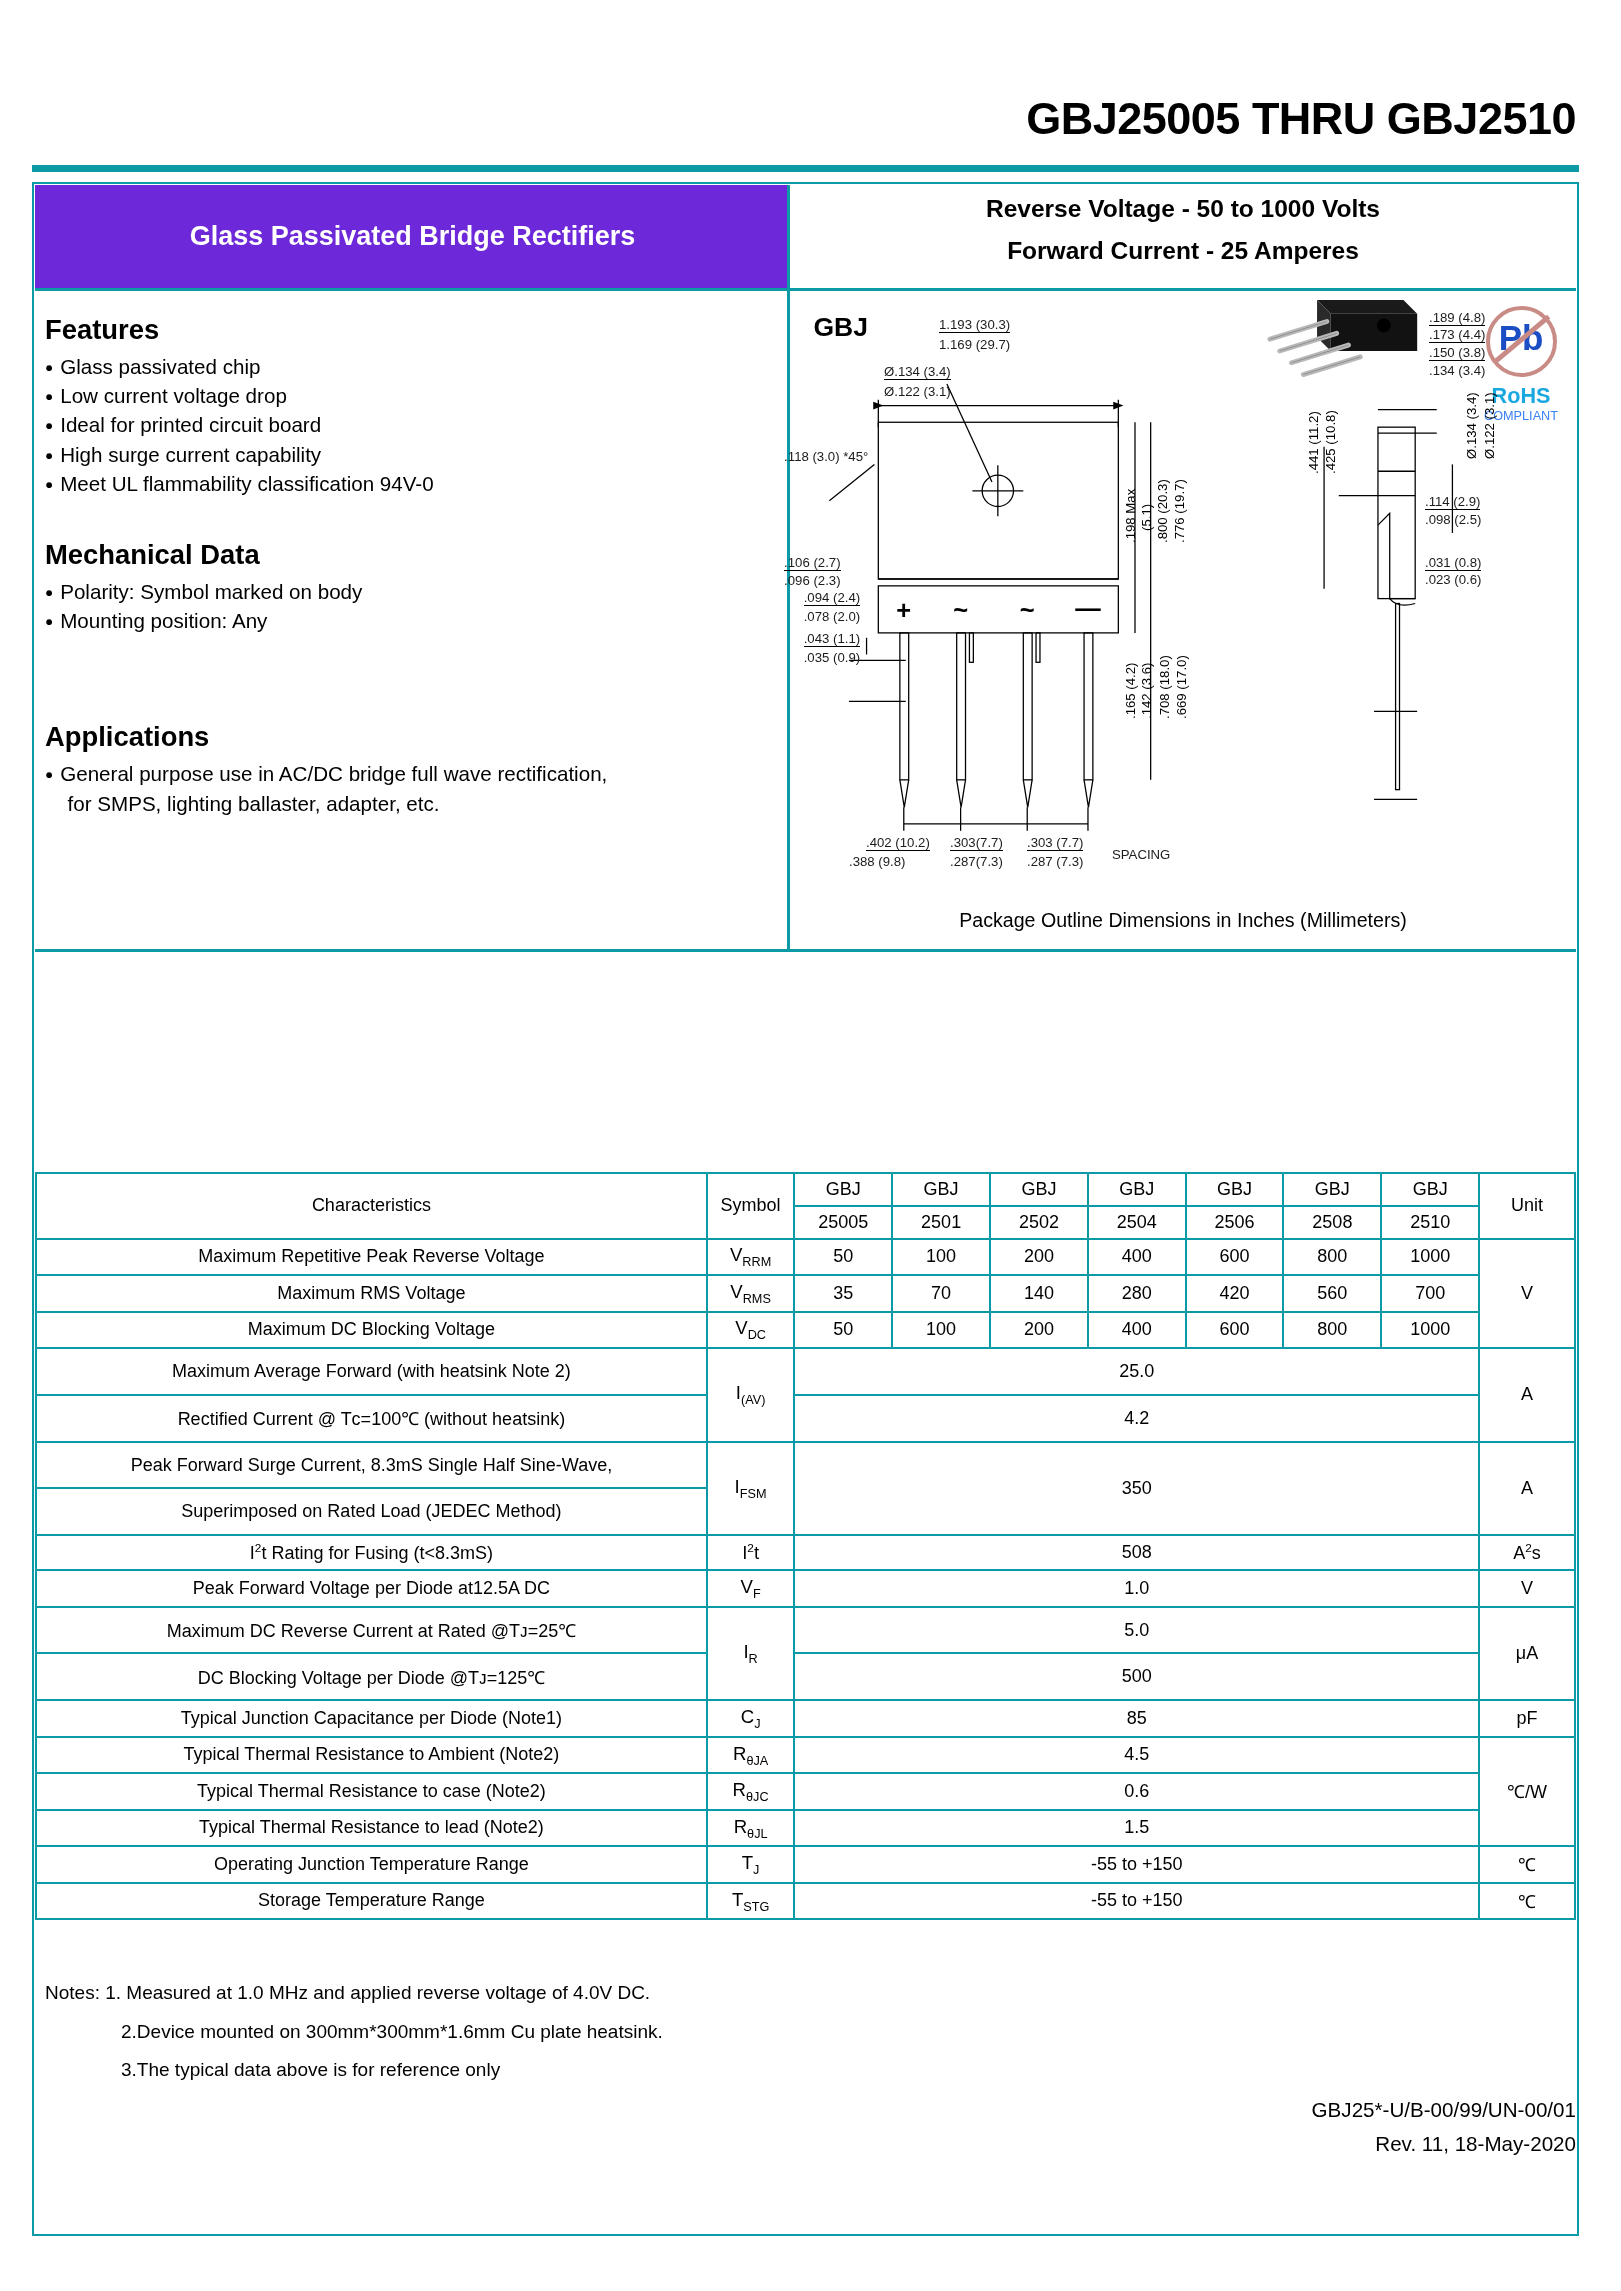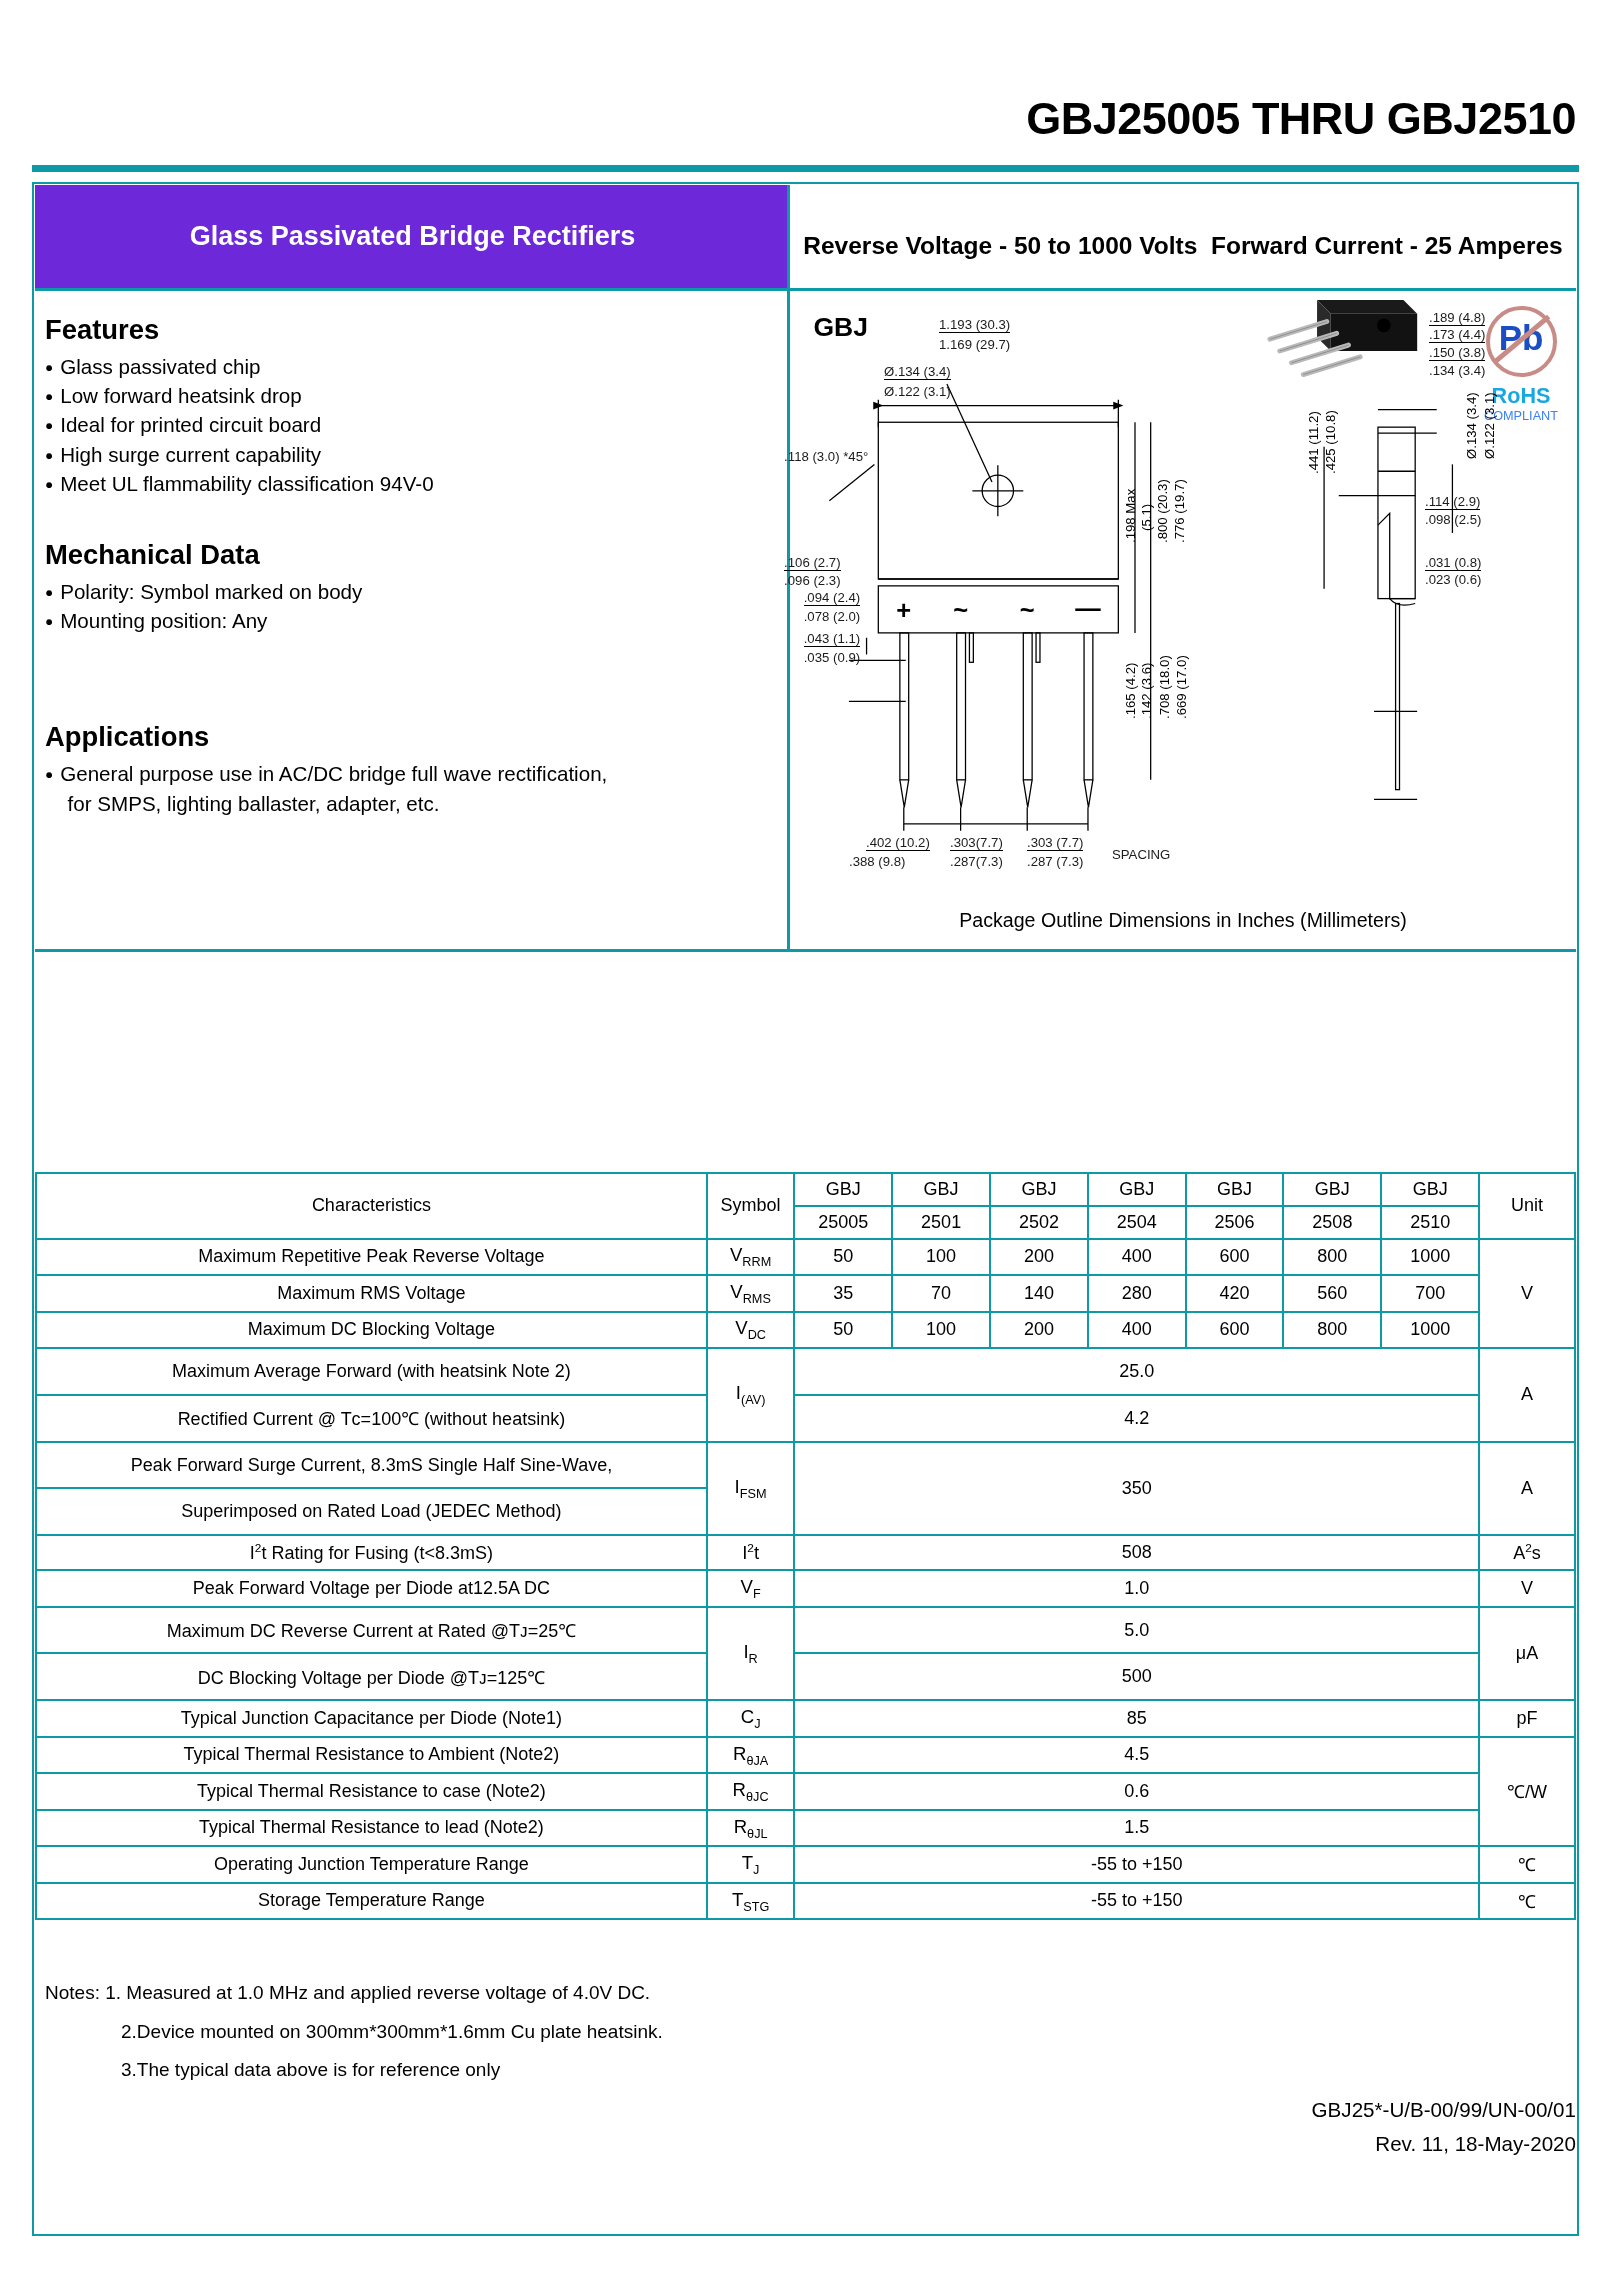--- a/index.html
+++ b/index.html
@@ -27,22 +27,22 @@
   }
 
   
   .band-left {
     position:absolute; left:35px; top:185px; width:755px; height:103px;
     background:#6d28d9; color:#fff; display:flex; align-items:center;
     justify-content:center; font-size:27px; font-weight:bold;
   }
   .band-right {
     position:absolute; left:790px; top:185px; width:786px; height:90px;
-    display:flex; flex-direction:row; align-items:center;
-    justify-content:center; gap:13.7px;margin-top:16px;
+    display:flex; flex-direction:column; align-items:center;
+    justify-content:center; gap:13.7px;
   }
   .band-right div { font-size:24.5px; font-weight:bold; }
 
   .hr-teal { position:absolute; background:#0b9aa6; }
 
   
   .leftcol { position:absolute; left:45px; top:314px; width:730px; }
   .sec-h { font-size:27.4px; font-weight:bold; margin:0 0 5.9px 0; }
   .bullets { list-style:none; margin:0; padding:0; }
   .bullets li {
@@ -120,21 +120,21 @@
   </div>
 
   <div class="hr-teal" style="left:35px; top:288px; width:1541px; height:2.9px;"></div>
   <div class="hr-teal" style="left:787px; top:185px; width:2.9px; height:765px;"></div>
   <div class="hr-teal" style="left:35px; top:949px; width:1541px; height:2.9px;"></div>
 
   <div class="leftcol">
     <div class="sec-h">Features</div>
     <ul class="bullets">
       <li>Glass passivated chip</li>
-      <li>Low forward heatsink drop</li>
+      <li>Low current voltage drop</li>
       <li>Ideal for printed circuit board</li>
       <li>High surge current capability</li>
       <li>Meet UL flammability classification 94V-0</li>
     </ul>
 
     <div class="gap-a"></div>
     <div class="sec-h">Mechanical Data</div>
     <ul class="bullets">
       <li>Polarity: Symbol marked on body</li>
       <li>Mounting position: Any</li>

